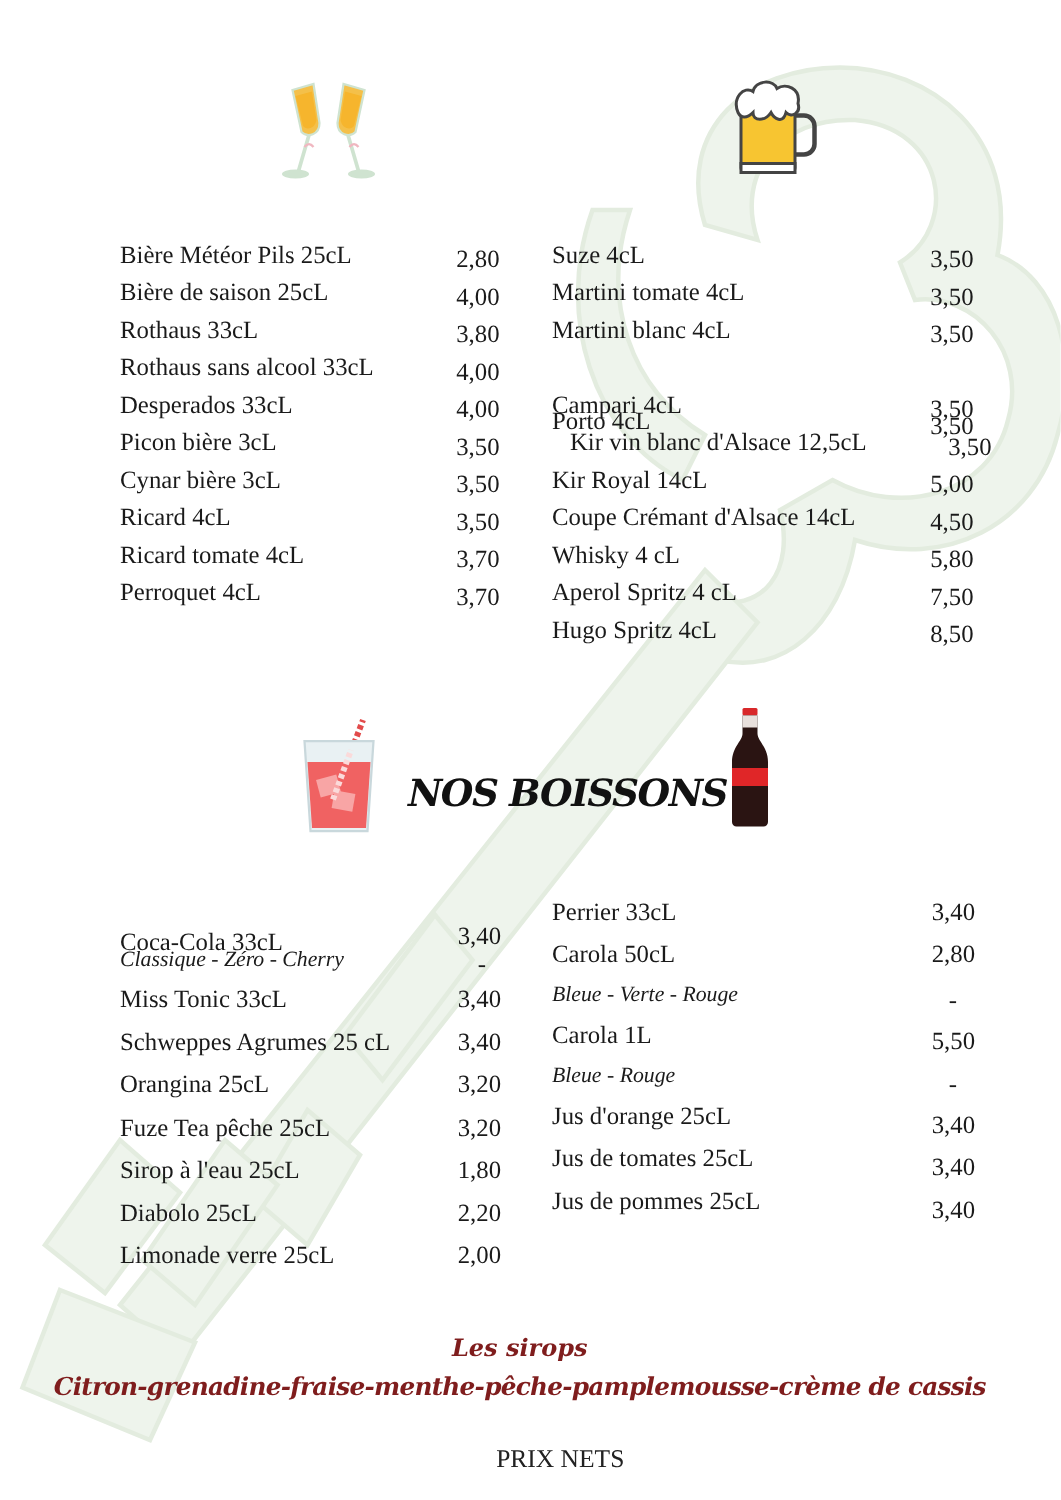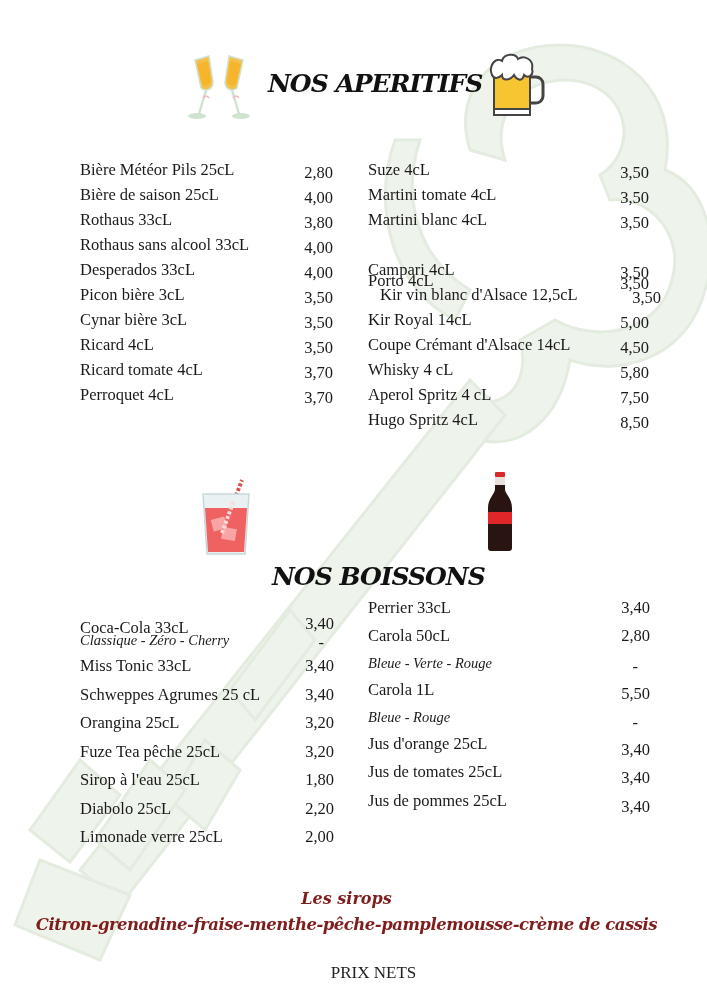--- a/index.html
+++ b/index.html
@@ -61,21 +61,20 @@
         <path d="M10,12 L21,9 L24,28 C23,34 17,35 15,32 Z" fill="#f6b52d"></path>
         <line x1="19" y1="38" x2="12" y2="62" stroke="#cfe3d0" stroke-width="2.5"></line>
         <ellipse cx="10" cy="64" rx="9" ry="3" fill="#cfe3d0"></ellipse>
         <path d="M56,8 L42,4 L38,30 C38,38 46,40 50,36 Z" fill="#f4c04a" stroke="#cfe3d0" stroke-width="1.5"></path>
         <path d="M54,12 L43,9 L40,28 C41,34 47,35 49,32 Z" fill="#f6b52d"></path>
         <line x1="45" y1="38" x2="52" y2="62" stroke="#cfe3d0" stroke-width="2.5"></line>
         <ellipse cx="54" cy="64" rx="9" ry="3" fill="#cfe3d0"></ellipse>
         <path d="M16,46 q3,-4 6,0 M46,46 q3,-4 6,0" stroke="#f0b7c0" stroke-width="1.5" fill="none"></path>
       </g>
     </svg>
-    <div class="section-title" style="left:268px;top:24px;">NOS APERITIFS</div>
     <svg style="position:absolute;left:488px;top:8px;" width="58" height="66" viewBox="0 0 58 66">
       <path d="M40,24 h8 a7,7 0 0 1 7,7 v12 a7,7 0 0 1 -7,7 h-8" fill="none" stroke="#444" stroke-width="3"></path>
       <rect x="6" y="20" width="36" height="42" rx="3" fill="#f7c531" stroke="#444" stroke-width="2"></rect>
       <rect x="6" y="56" width="36" height="6" fill="#fff" stroke="#444" stroke-width="2"></rect>
       <path d="M4,22 C0,12 8,4 14,8 C16,0 28,0 30,6 C36,2 46,6 44,16 C46,22 40,26 36,22 C34,30 28,26 26,22 C22,28 14,28 14,22 C10,26 6,26 4,22 Z" fill="#fff" stroke="#444" stroke-width="2"></path>
     </svg>
   </div>
 
   <div class="col" style="left:80px;top:160px;width:253px;height:250px;">
     <div class="row" style="top:0px;">
@@ -169,21 +168,21 @@
 
   <div class="section-header" style="top:470px;">
     <svg style="position:absolute;left:200px;top:8px;" width="52" height="80" viewBox="0 0 52 80">
       <line x1="22" y1="55" x2="42" y2="2" stroke="#e24b4b" stroke-width="4" stroke-dasharray="3 2"></line>
       <path d="M3,16 L49,16 L45,76 L7,76 Z" fill="#e9f1f3" stroke="#c9d8dc" stroke-width="1.5"></path>
       <path d="M5,30 L47,30 L44,74 L8,74 Z" fill="#f06262"></path>
       <rect x="12" y="40" width="14" height="12" fill="#f8a5a5" transform="rotate(-15 19 46)"></rect>
       <rect x="22" y="50" width="14" height="12" fill="#f8a5a5" transform="rotate(10 29 56)"></rect>
       <line x1="22" y1="55" x2="34" y2="22" stroke="#fbdada" stroke-width="4" stroke-dasharray="3 2"></line>
     </svg>
-    <div class="section-title" style="left:272px;top:44px;margin-top:48px;">NOS BOISSONS</div>
+    <div class="section-title" style="left:272px;top:44px;">NOS BOISSONS</div>
     <svg style="position:absolute;left:485px;top:2px;" width="30" height="80" viewBox="0 0 30 80">
       <rect x="10" y="0" width="10" height="5" rx="1" fill="#d8282a"></rect>
       <path d="M10,5 h10 v12 C20,22 27,26 27,36 V76 a3,3 0 0 1 -3,3 H6 a3,3 0 0 1 -3,-3 V36 C3,26 10,22 10,17 Z" fill="#2a1412"></path>
       <rect x="10" y="5" width="10" height="8" fill="#e8e0dc"></rect>
       <rect x="3" y="40" width="24" height="12" fill="#e02628"></rect>
     </svg>
   </div>
 
   <div class="col" style="left:80px;top:602px;width:254px;height:250px;">
     <div class="row" style="top:16px;">

